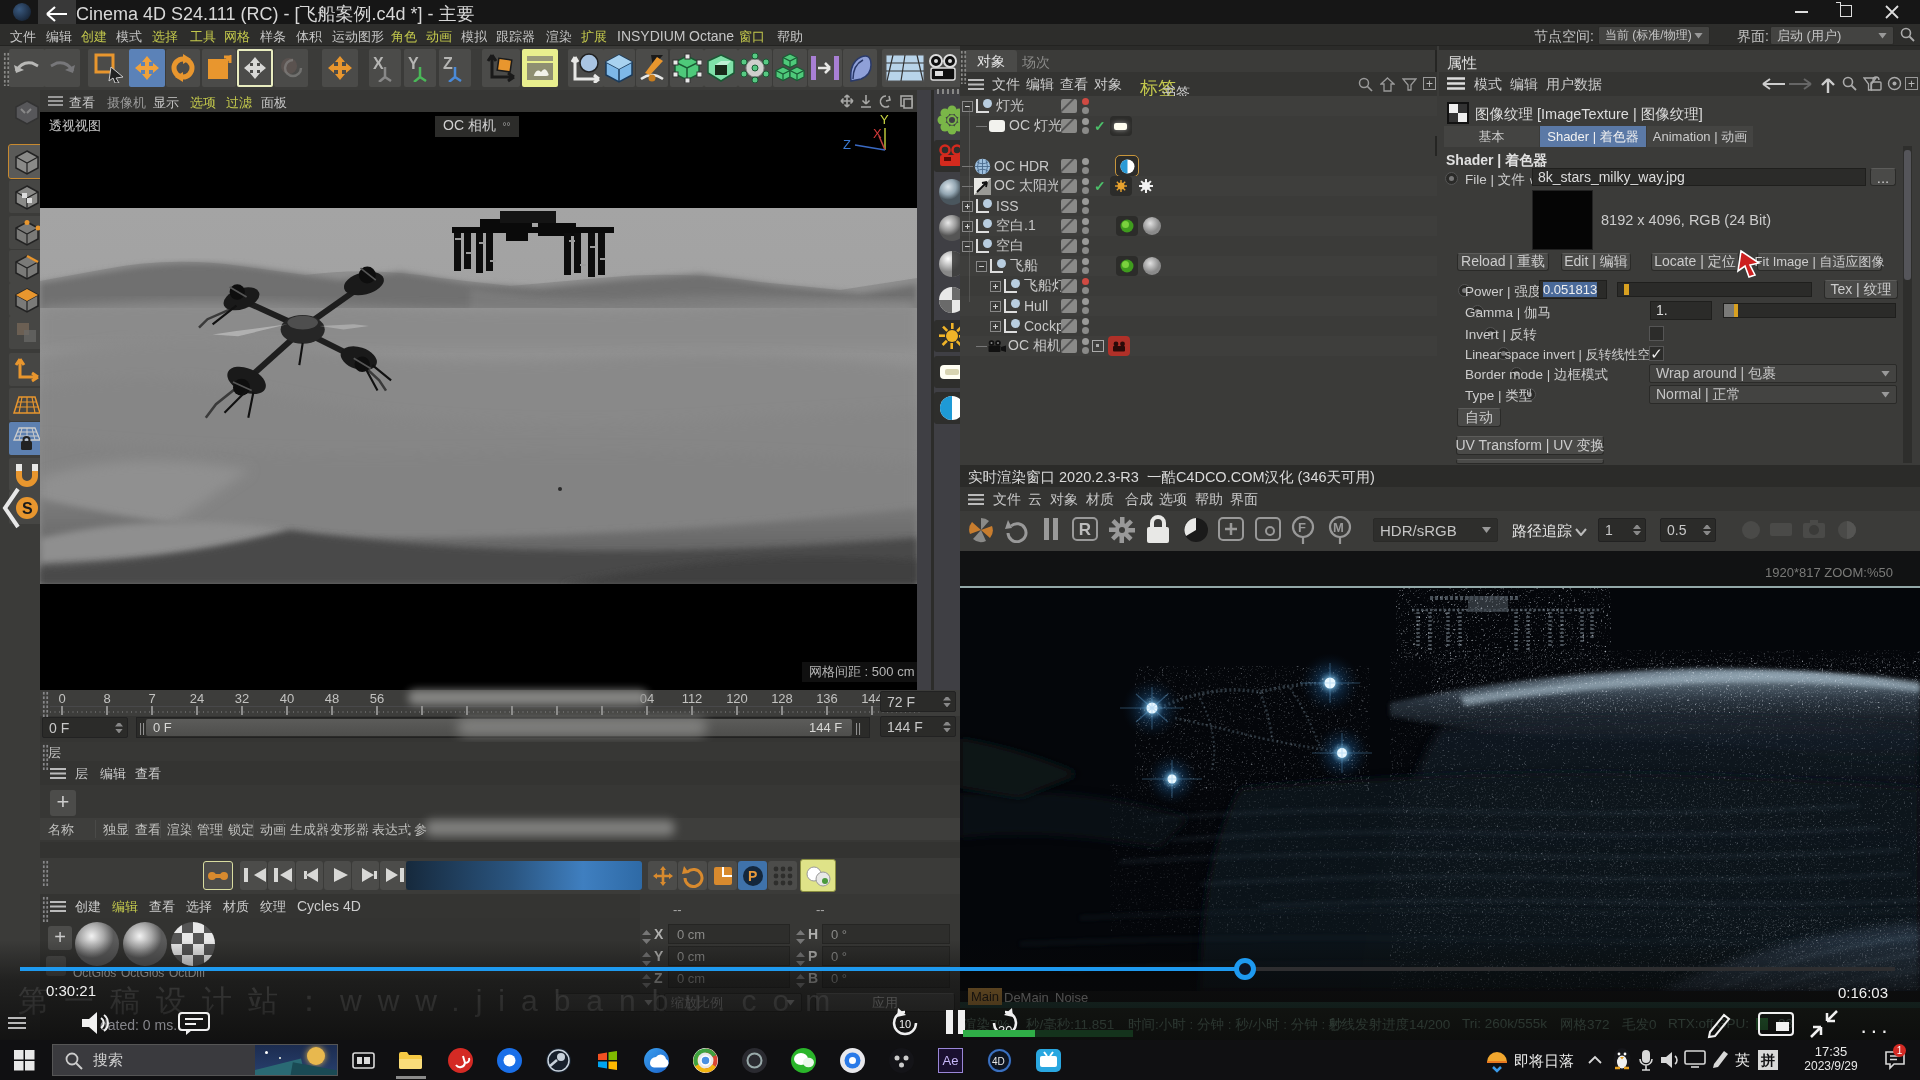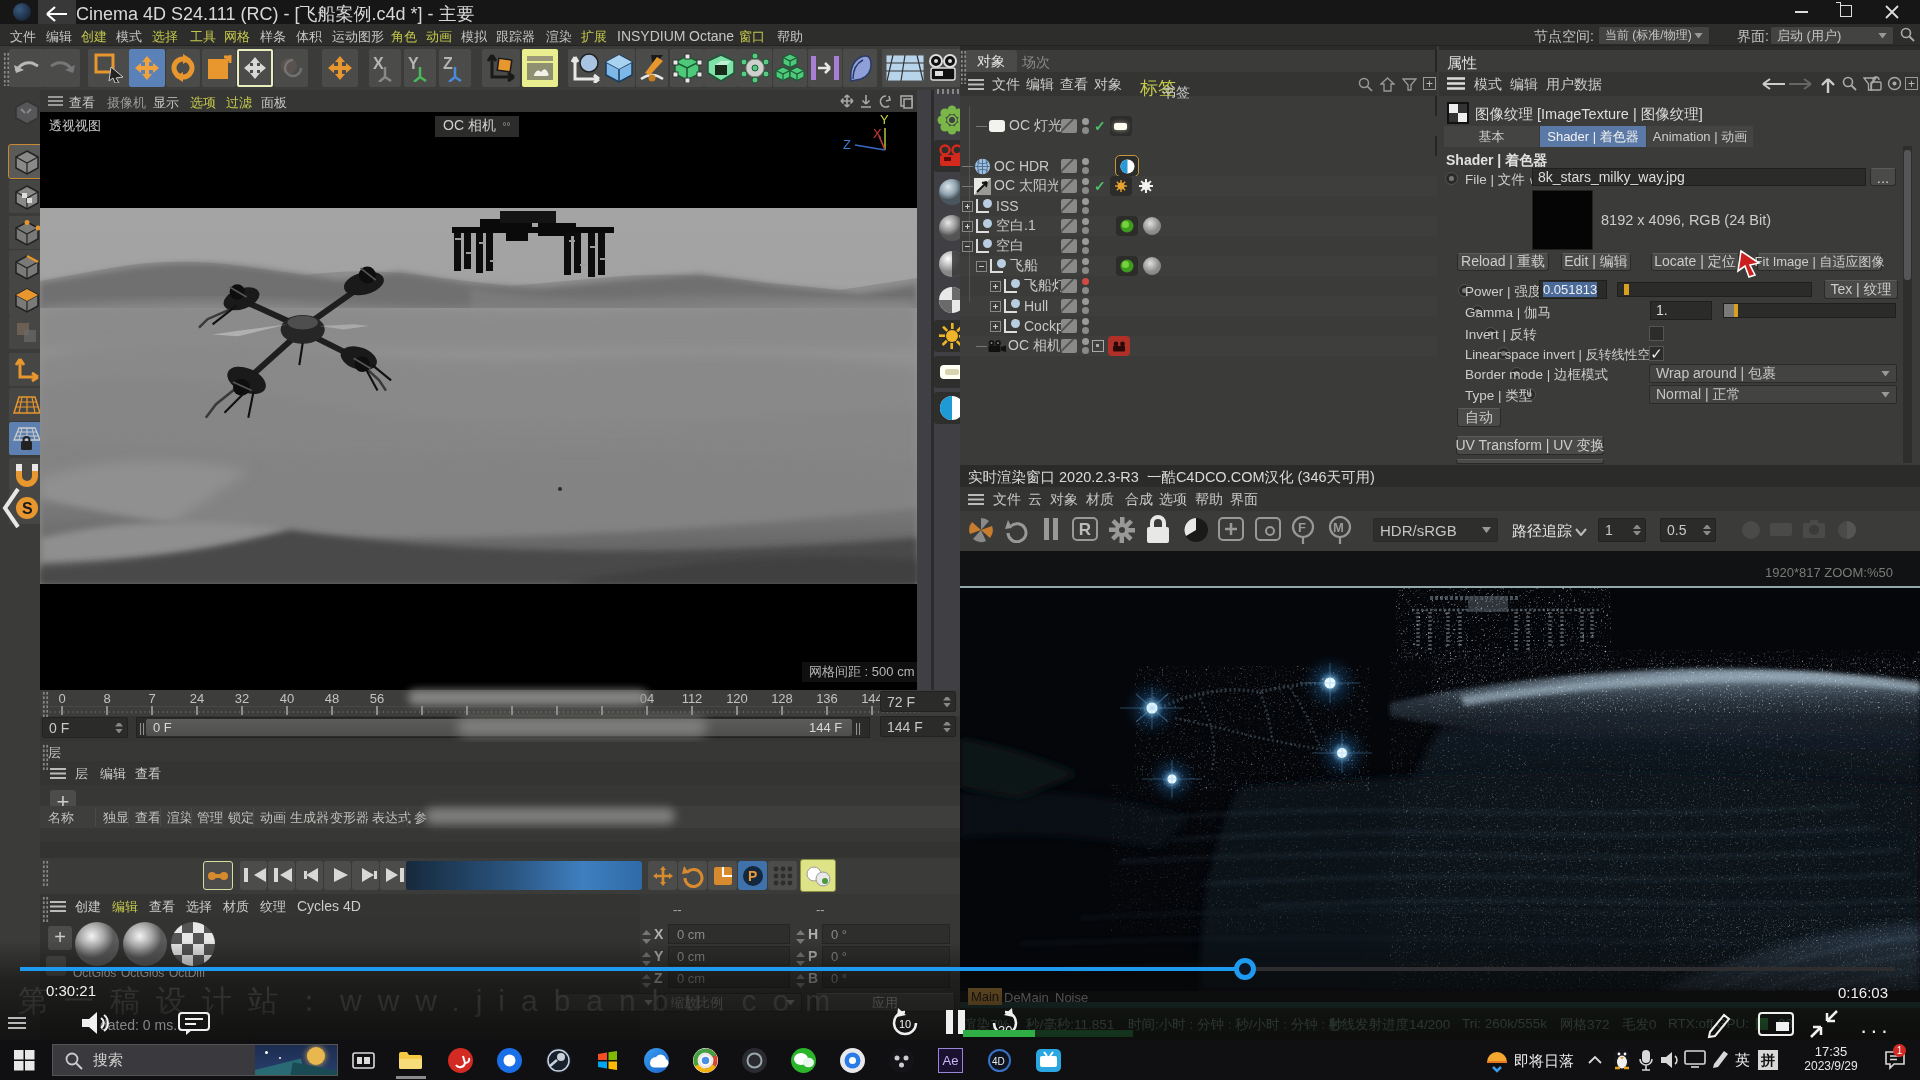--- a/index.html
+++ b/index.html
@@ -603,20 +603,37 @@
           <path d="M9 9 L14 14" stroke="#999" stroke-width="1.7"></path>
         </svg>
         <svg class="abs" style="left:420px;top:5px" width="15" height="15">
           <path d="M7.5 1 L14 7 L11 7 L11 14 L4 14 L4 7 L1 7 Z" stroke="#999" stroke-width="1.3" fill="none"></path>
         </svg>
         <svg class="abs" style="left:442px;top:5px" width="15" height="15">
           <path d="M1 2 H14 L9 8 V13 L6 13 V8 Z" stroke="#999" stroke-width="1.3" fill="none"></path>
         </svg>
         <div class="abs" style="left:463px;top:5px;width:13px;height:13px;border:1px solid #999;color:#bbb;font-size:12px;text-align:center;line-height:12px">+</div>
       </div>
+      <div class="obj-row" style="top:50px;background:#3e3e3c;font-size:14px">
+        <span style="width:2px;flex:none"></span>
+        <span class="exp"></span>
+        <span class="nullicon">
+          <i></i>
+        </span>
+        <span style="white-space:nowrap;overflow:hidden;max-width:64px">灯光</span>
+        <span style="position:absolute;left:101px;display:flex;align-items:center">
+          <span style="width:16px;height:14px;background:#8a8a88;border-radius:2px;display:inline-block;position:relative;flex:none;overflow:hidden">
+            <i style="position:absolute;left:-2px;top:13px;width:22px;height:2px;background:#555;transform:rotate(-45deg);transform-origin:0 0"></i>
+          </span>
+          <span class="dots2" style="margin-left:5px">
+            <i style="background:#d04a42"></i>
+            <i></i>
+          </span>
+        </span>
+      </div>
       <div class="obj-row" style="top:70px;background:#3b3b39;font-size:14px">
         <span style="width:16px;flex:none"></span>
         <span style="width:11px;flex:none;display:inline-block;border-bottom:1px solid #777;height:1px"></span>
         <span style="flex:none;width:16px;height:12px;background:#f2f2ee;border-radius:3px;margin:0 4px 0 2px"></span>
         <span style="white-space:nowrap;overflow:hidden;max-width:52px">OC 灯光</span>
         <span style="position:absolute;left:101px;display:flex;align-items:center">
           <span style="width:16px;height:14px;background:#8a8a88;border-radius:2px;display:inline-block;position:relative;flex:none;overflow:hidden">
             <i style="position:absolute;left:-2px;top:13px;width:22px;height:2px;background:#555;transform:rotate(-45deg);transform-origin:0 0"></i>
           </span>
           <span class="dots2" style="margin-left:5px">
@@ -1211,21 +1228,21 @@
       <div class="abs" style="left:8px;top:2px;font-size:13px;color:#c8c8c6">层</div>
       <div class="abs" style="left:0;top:19px;width:920px;height:24px;background:#343432">
         <svg class="abs" style="left:10px;top:7px" width="16" height="11">
           <path d="M0 1h16M0 5.5h16M0 10h16" stroke="#bbb" stroke-width="1.8"></path>
         </svg>
         <span class="abs" style="left:35px;top:4px;font-size:13px">层</span>
         <span class="abs" style="left:60px;top:4px;font-size:13px">编辑</span>
         <span class="abs" style="left:95px;top:4px;font-size:13px">查看</span>
       </div>
       <div class="abs" style="left:10px;top:48px;width:26px;height:26px;background:#4c4c4a;border-radius:3px;color:#ccc;font-size:22px;text-align:center;line-height:24px">+</div>
-      <div class="abs" style="left:0;top:64px;width:920px;height:22px;background:#3e3e3c;font-size:13px;color:#c0c0be">
+      <div class="abs" style="left:0;top:76px;width:920px;height:22px;background:#3e3e3c;font-size:13px;color:#c0c0be">
         <span class="abs" style="left:8px;top:3px">名称</span>
         <span class="abs" style="left:63px;top:3px">独显</span>
         <span class="abs" style="left:95px;top:3px">查看</span>
         <span class="abs" style="left:127px;top:3px">渲染</span>
         <span class="abs" style="left:157px;top:3px">管理</span>
         <span class="abs" style="left:188px;top:3px">锁定</span>
         <span class="abs" style="left:220px;top:3px">动画</span>
         <span class="abs" style="left:250px;top:3px">生成器</span>
         <span class="abs" style="left:290px;top:3px">变形器</span>
         <span class="abs" style="left:332px;top:3px">表达式</span>

